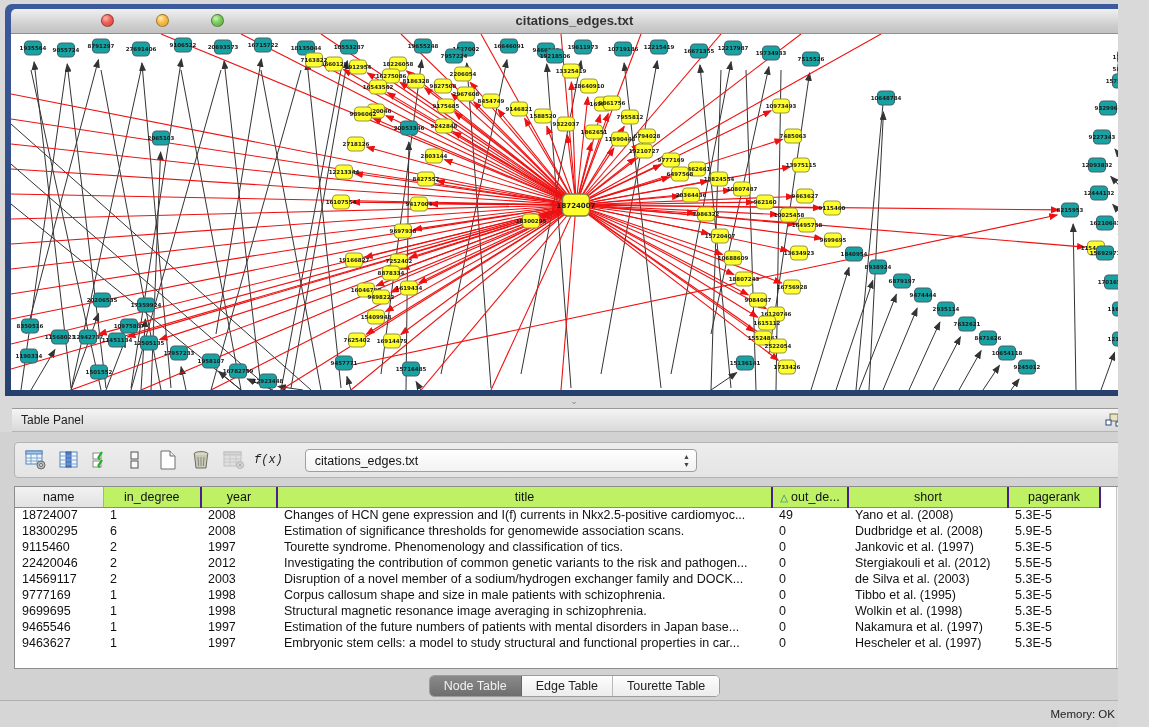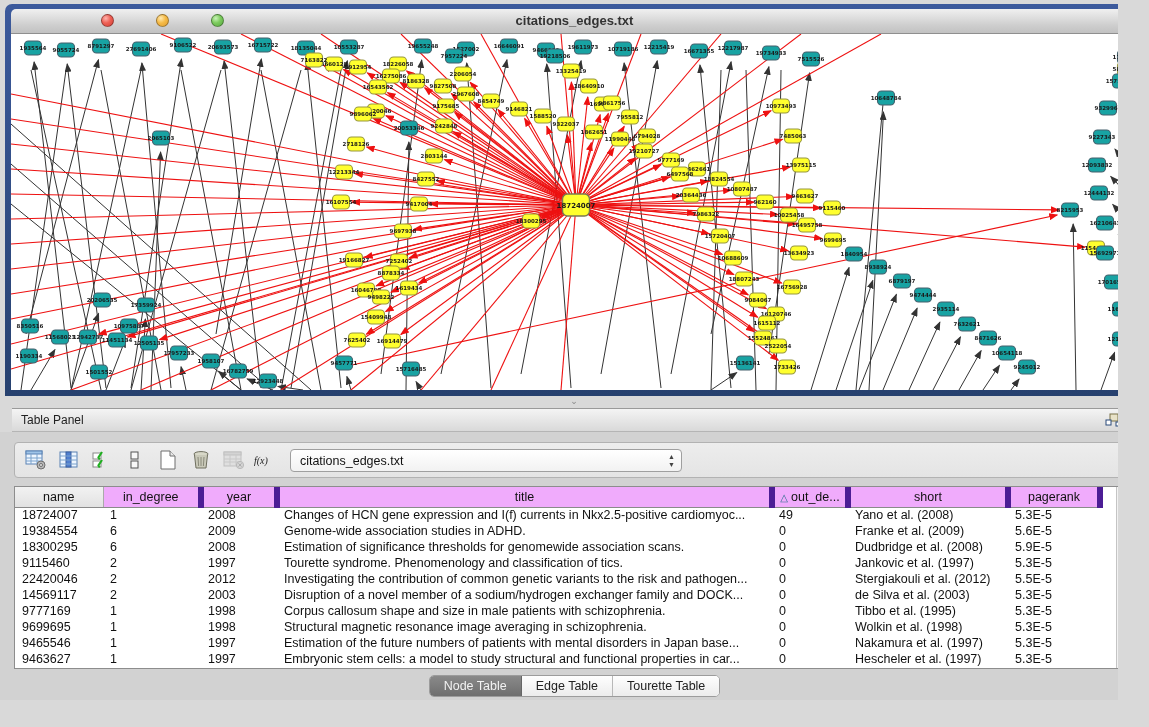--- a/index.html
+++ b/index.html
@@ -31,30 +31,30 @@
     border-bottom:1px solid #b5b5b5;box-sizing:border-box;margin-left:12px;}
   .panel-header .ptitle{position:absolute;left:9px;top:4px;font-size:12px;color:#222;}
   .panel-float{position:absolute;right:40px;top:4px;width:16px;height:14px;cursor:default;}
   .panel-close{position:absolute;right:12px;top:2px;font-size:14px;font-weight:bold;color:#111;}
   .panel-body{position:absolute;left:0;top:432px;width:1149px;height:268px;background:#d2d2d2;}
 
   .toolbar-well{position:absolute;left:14px;top:10px;width:1119px;height:36px;
     background:linear-gradient(#ededed,#e4e4e4);border:1px solid #b2b2b2;border-radius:4px;
     display:flex;align-items:center;box-sizing:border-box;padding-left:8px;}
   .tb-icon{width:26px;height:24px;margin-right:7px;display:flex;align-items:center;justify-content:center;}
-  .fx{font-family:Liberation Serif, serif;font-style:italic;font-size:10px;color:#222;margin-right:10px;}
+  .fx{font-family:Liberation Mono, monospace;font-style:italic;font-size:12px;color:#222;margin-right:10px;}
   .combo{position:relative;width:392px;height:23px;margin-left:12px;background:linear-gradient(#ffffff,#f2f2f2);
     border:1px solid #9f9f9f;border-radius:4px;box-sizing:border-box;}
   .combo .val{position:absolute;left:9px;top:4px;font-size:12.5px;color:#111;}
   .combo .arrows{position:absolute;right:6px;top:3px;font-size:7px;line-height:8px;color:#444;text-align:center;}
 
   .tablebox{position:absolute;left:14px;top:54px;width:1121px;height:183px;background:#fff;
     border:1px solid #8d8d8d;box-sizing:border-box;overflow:hidden;}
   table.data{border-collapse:collapse;table-layout:fixed;width:1085px;font-size:12.5px;color:#111;}
-  table.data th{height:20px;background:#f0abfc;border-right:6px solid #4c1d95;border-bottom:1px solid #8a8a8a;
+  table.data th{height:20px;background:#bef264;border-right:2px solid #4c1d95;border-bottom:1px solid #8a8a8a;
     font-weight:normal;font-size:12.5px;text-align:center;overflow:hidden;white-space:nowrap;padding:0 4px;box-sizing:border-box;}
   table.data th.first{background:linear-gradient(#f2f2f2,#e2e2e2);border-right:1px solid #aaa;}
   table.data td{height:16px;padding:0 0 0 7px;white-space:nowrap;overflow:hidden;box-sizing:border-box;}
   .sort-glyph{color:#2e6f8e;font-size:10px;margin-right:3px;}
   col.c0{width:88px}col.c1{width:98px}col.c2{width:76px}col.c3{width:495px}
   col.c4{width:76px}col.c5{width:160px}col.c6{width:92px}
   .vscroll{position:absolute;right:0;top:0;width:17px;height:181px;background:#f2f2f2;border-left:1px solid #c4c4c4;}
   .vthumb{position:absolute;left:2px;top:3px;width:12px;height:48px;border-radius:7px;
     background:linear-gradient(90deg,#cfcfcf,#b9b9b9);border:1px solid #a3a3a3;box-sizing:border-box;}
 
@@ -652,29 +652,20 @@
             <tr>
               <td>18724007</td>
               <td>1</td>
               <td>2008</td>
               <td>Changes of HCN gene expression and I(f) currents in Nkx2.5-positive cardiomyoc...</td>
               <td>49</td>
               <td>Yano et al. (2008)</td>
               <td>5.3E-5</td>
             </tr>
             <tr>
-              <td>19384554</td>
-              <td>6</td>
-              <td>2009</td>
-              <td>Genome-wide association studies in ADHD.</td>
-              <td>0</td>
-              <td>Franke et al. (2009)</td>
-              <td>5.6E-5</td>
-            </tr>
-            <tr>
               <td>18300295</td>
               <td>6</td>
               <td>2008</td>
               <td>Estimation of significance thresholds for genomewide association scans.</td>
               <td>0</td>
               <td>Dudbridge et al. (2008)</td>
               <td>5.9E-5</td>
             </tr>
             <tr>
               <td>9115460</td>
@@ -748,14 +739,23 @@
 
     <div class="tabs">
       <div class="seg" id="tab-seg">
           <div class="tab sel">Node Table</div>
           <div class="tab">Edge Table</div>
           <div class="tab">Tourette Table</div>
         </div>
     </div>
   </div>
 
+  <div class="statusbar">
+    <span class="mem">Memory: OK</span>
+    <span class="memdot">
+      <svg width="15" height="15" viewBox="0 0 15 15">
+        <circle cx="7.5" cy="7.5" r="6.5" stroke="#8a8a8a" fill="#3fbf3f"></circle>
+        <ellipse cx="5.8" cy="4.8" rx="2.6" ry="1.7" fill="rgba(255,255,255,0.45)"></ellipse>
+      </svg>
+    </span>
+  </div>
 
 </div>
 
 </body></html>

